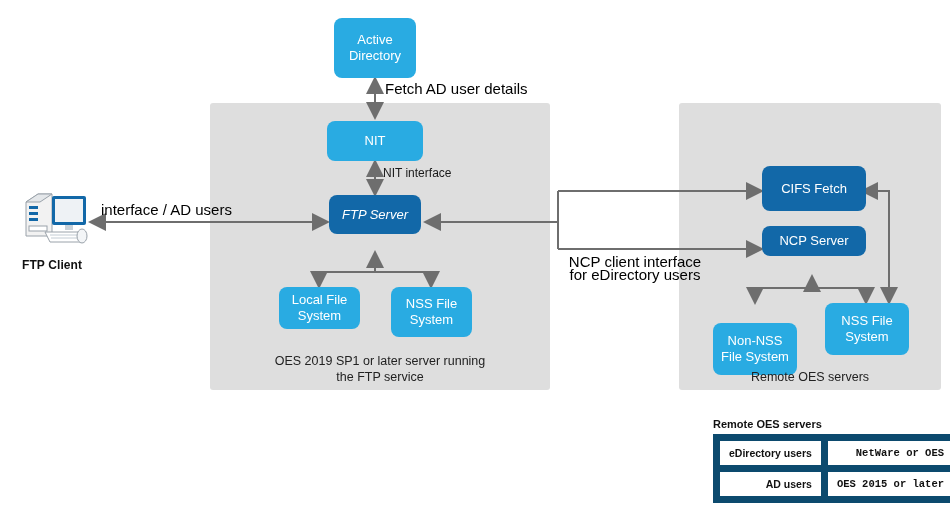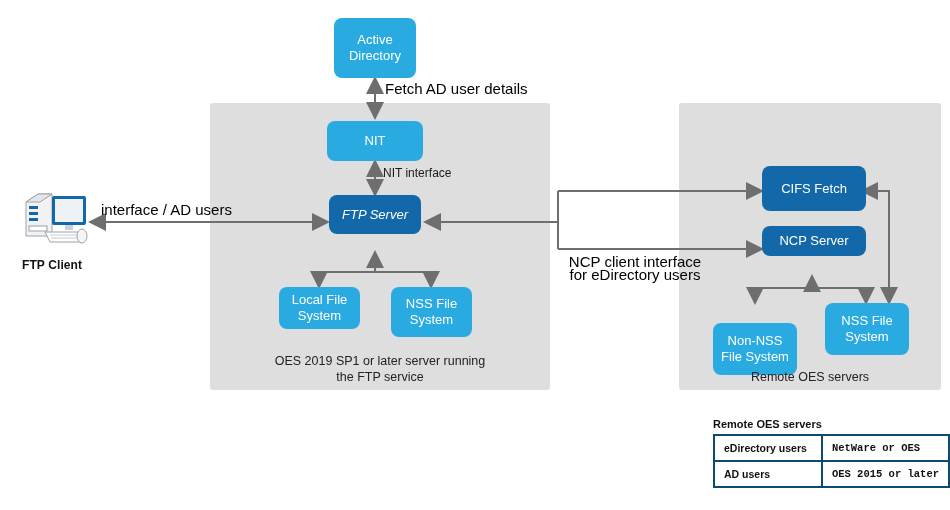--- a/index.html
+++ b/index.html
@@ -81,23 +81,24 @@
     color: #111111;
   }
   table.legend {
     position: absolute;
     border-collapse: collapse;
     font-size: 10.5px;
     font-weight: bold;
     color: #111111;
   }
   table.legend td {
-    border: 2px solid #0c4a6e;
+    border: 7px solid #0c4a6e;
     padding: 6px 9px;
     white-space: nowrap;
+    text-align: right;
   }
   table.legend td.col-a { width: 104px; }
   table.legend td.col-b { width: 104px; font-family: Liberation Mono, monospace; }
 
   
   .pc-icon { position: absolute; }
 </style>
 </head>
 <body>
 

